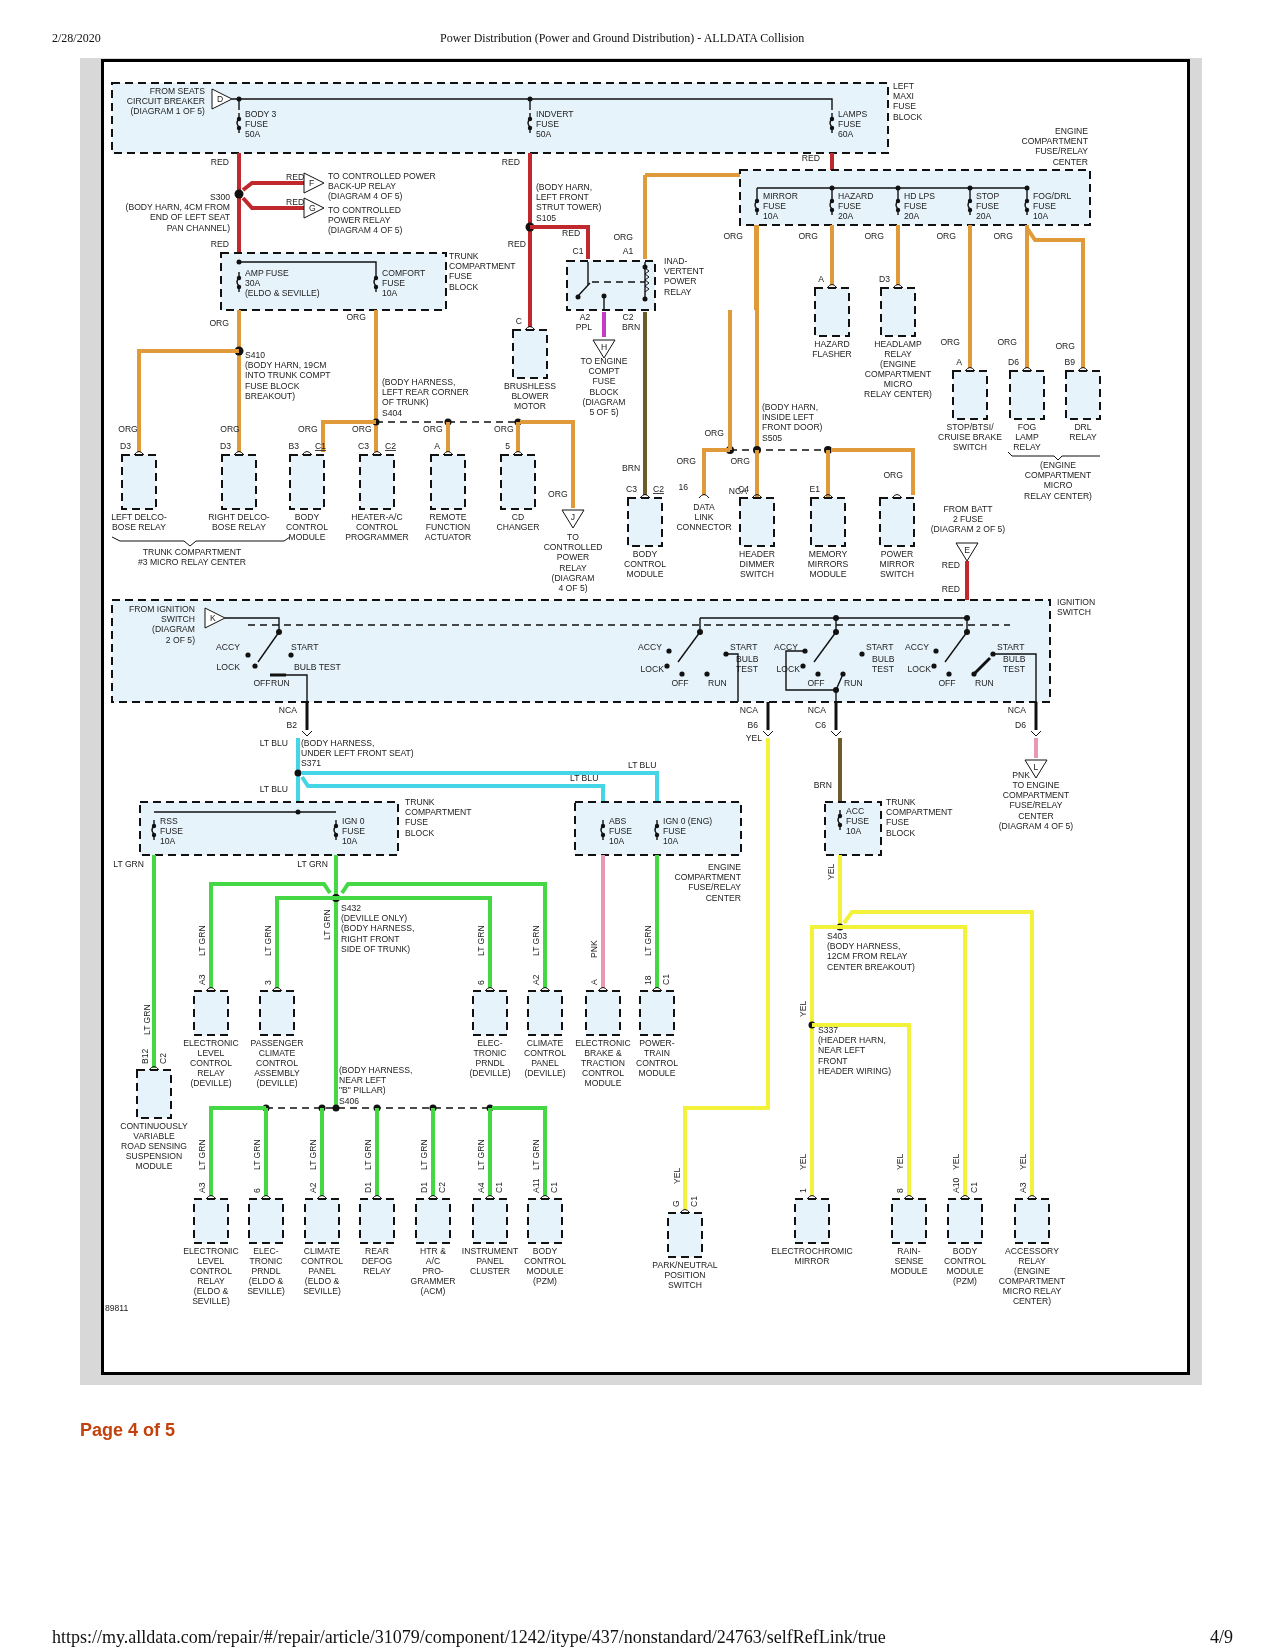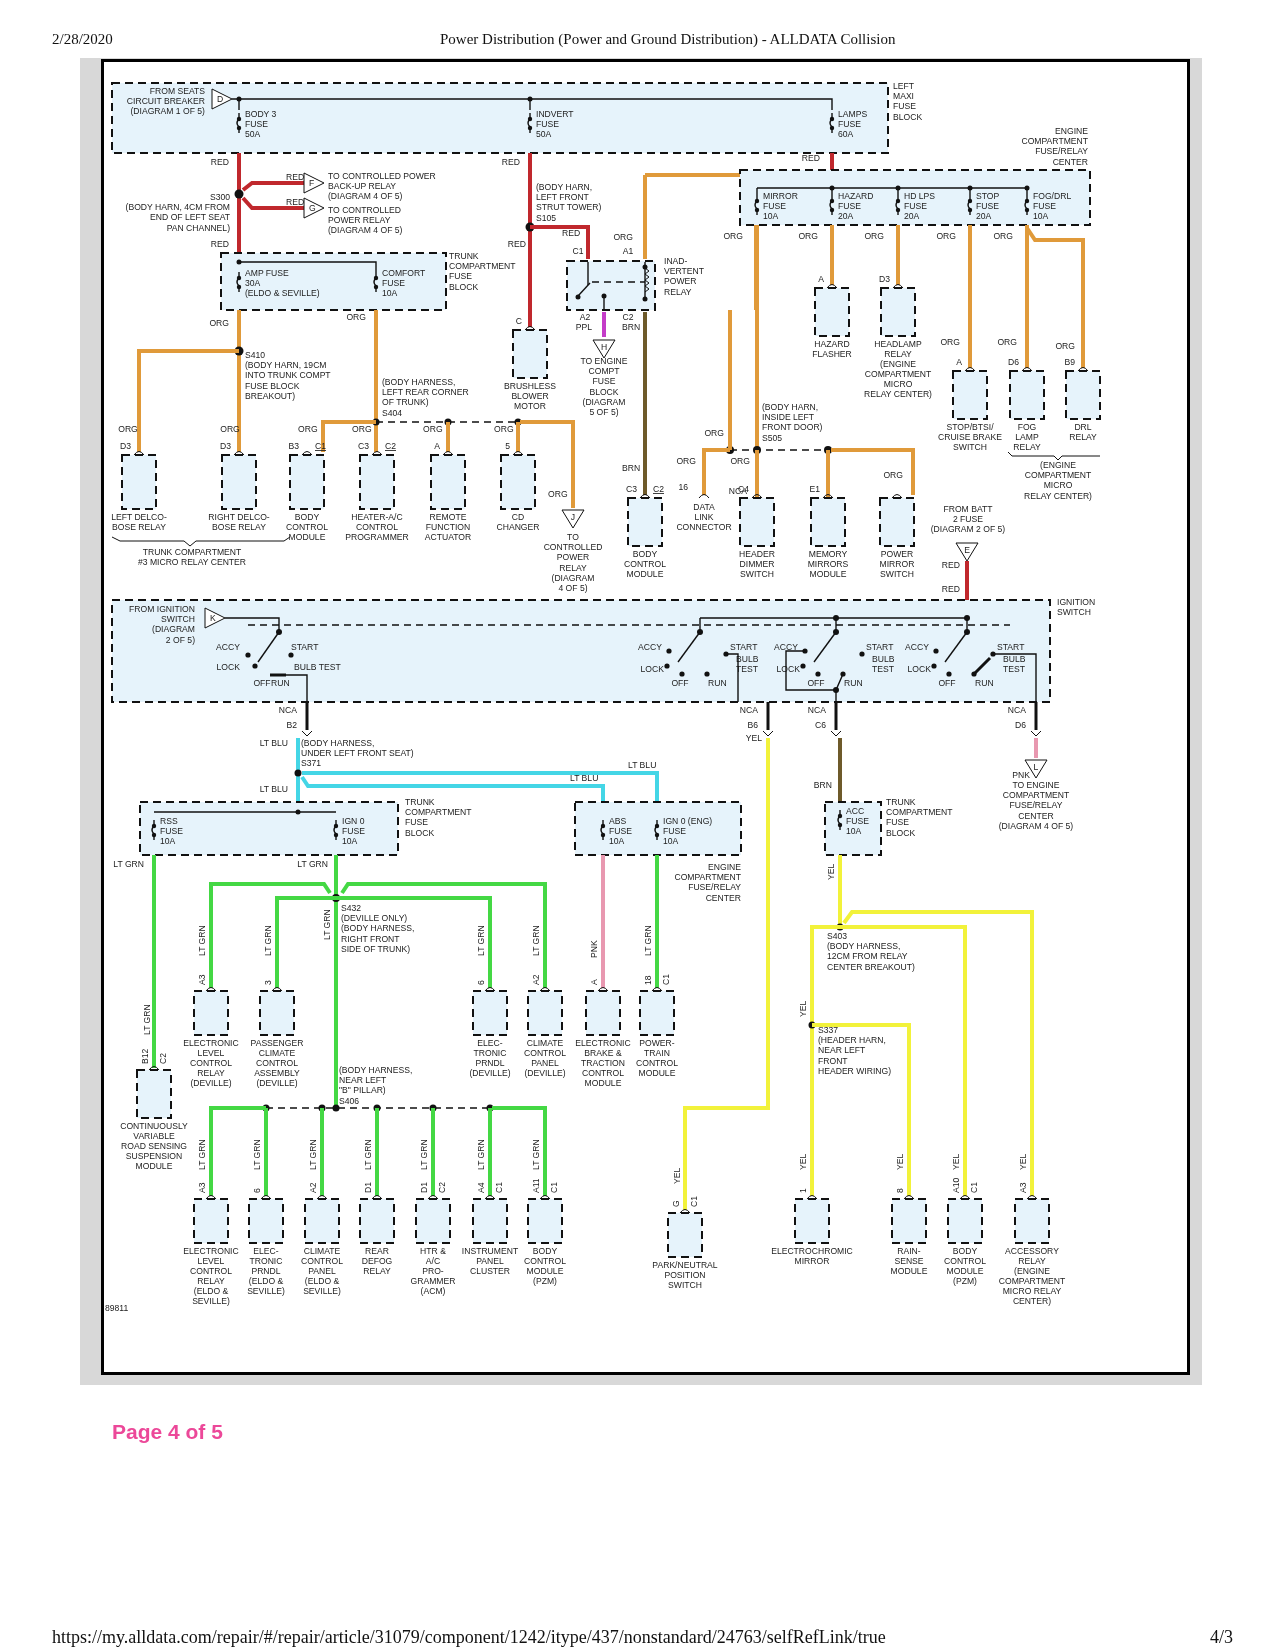--- a/index.html
+++ b/index.html
@@ -1,19 +1,19 @@
 <!DOCTYPE html>
 <html><head>
 <meta charset="utf-8">
 <style>
   html, body { margin:0; padding:0; background:#ffffff; }
   body { width:1275px; height:1650px; position:relative; overflow:hidden; font-family:"Liberation Sans", sans-serif; }
-  .hdr { position:absolute; top:31px; font-family:"Liberation Serif", serif; font-size:15px; color:#111; }
+  .hdr { position:absolute; top:31px; font-family:"Liberation Serif", serif; font-size:12px; color:#111; }
   .ftr { position:absolute; top:1627px; font-family:"Liberation Serif", serif; font-size:18px; color:#111; }
-  .pagelabel { position:absolute; left:80px; top:1420px; font-family:"Liberation Sans", sans-serif; font-size:21px; font-weight:bold; color:#ec4899;margin-left:32px; }
+  .pagelabel { position:absolute; left:80px; top:1420px; font-family:"Liberation Sans", sans-serif; font-size:18px; font-weight:bold; color:#c2410c; }
   .frame-outer { position:absolute; left:80px; top:58px; width:1122px; height:1327px; background:#d8d8d8; }
   .frame-inner { position:absolute; left:101px; top:59px; width:1083px; height:1310px; background:#fff; border:3px solid #000; }
   svg { position:absolute; left:0; top:0; }
   svg text { font-family:"Liberation Sans", sans-serif; font-size:8.6px; fill:#222; }
 </style>
 </head>
 <body>
 
 <div class="hdr" style="left:52px">2/28/2020</div>
 <div class="hdr" style="left:440px">Power Distribution (Power and Ground Distribution) - ALLDATA Collision</div>
@@ -754,13 +754,13 @@
     <text x="1036" y="788" text-anchor="middle">TO ENGINE</text>
     <text x="1036" y="798.2" text-anchor="middle">COMPARTMENT</text>
     <text x="1036" y="808.4" text-anchor="middle">FUSE/RELAY</text>
     <text x="1036" y="818.6" text-anchor="middle">CENTER</text>
     <text x="1036" y="828.8" text-anchor="middle">(DIAGRAM 4 OF 5)</text>
     <text x="105" y="1311" text-anchor="start">89811</text>
   </svg>
 
 <div class="pagelabel">Page 4 of 5</div>
 <div class="ftr" style="left:52px">https://my.alldata.com/repair/#/repair/article/31079/component/1242/itype/437/nonstandard/24763/selfRefLink/true</div>
-<div class="ftr" style="left:1210px">4/3</div>
+<div class="ftr" style="left:1210px">4/9</div>
 
 </body></html>

